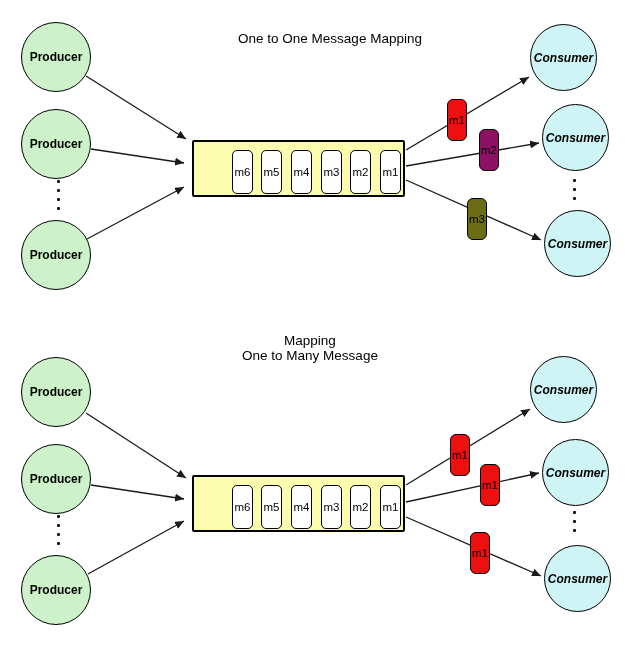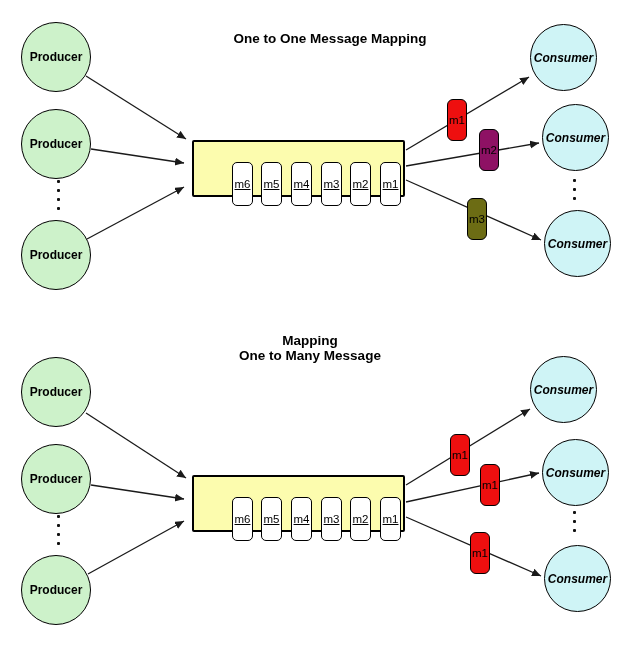--- a/index.html
+++ b/index.html
@@ -11,31 +11,31 @@
   .node { position:absolute; z-index:2; box-sizing:border-box; }
   .circle {
     border:1.3px solid #000; border-radius:50%;
     display:flex; align-items:center; justify-content:center;
     font-weight:bold; font-size:12px; color:#000; text-align:center;
   }
   .producer { width:70px; height:70px;align-items:center; }
   .consumer { width:67px; height:67px;font-style:italic; }
   .queue { border:2px solid #000; border-radius:2px; width:213px; height:57px; }
   .msgbox {
-    position:absolute; width:19px; height:42px; top:20px;
+    position:absolute; width:19px; height:42px; top:8px;
     background:#fff; border:1.5px solid #000; border-radius:5px;
     display:flex; align-items:center; justify-content:center;
-    font-size:11.5px; color:#000;text-decoration:underline;
+    font-size:11.5px; color:#000;
   }
   .badge {
     width:20px; height:42px; border:1.5px solid #000; border-radius:6px;
     display:flex; align-items:center; justify-content:center;
     font-size:11.5px; color:#000; z-index:3;
   }
-  .title { font-weight:bold; font-size:13.5px; color:#000; text-align:center; line-height:15px; }
+  .title { font-weight:normal; font-size:13.5px; color:#000; text-align:center; line-height:15px; }
   .dots { display:flex; flex-direction:column; align-items:center; gap:6px; }
   .dot { width:3px; height:3px; background:#111; border-radius:1px; }
 </style>
 </head>
 <body>
 
 <div class="canvas">
 
   <svg class="lines" width="631" height="646">
     <defs>

